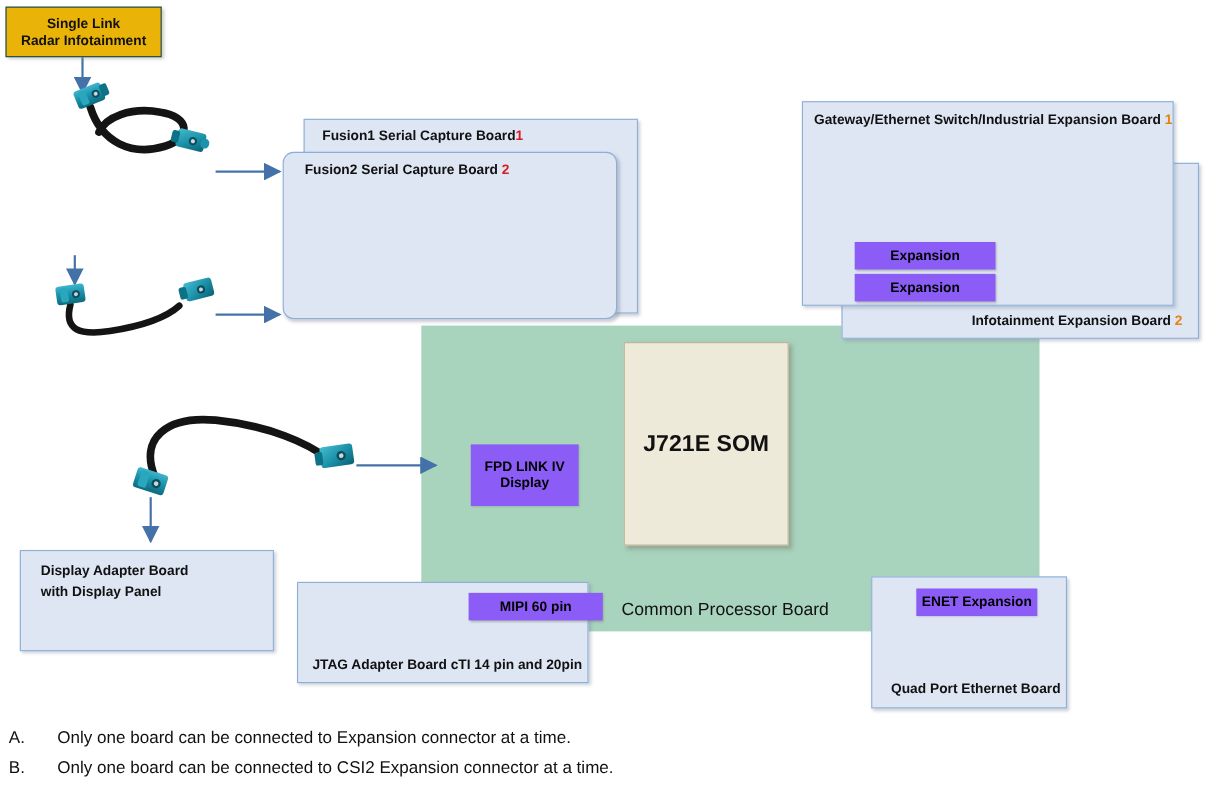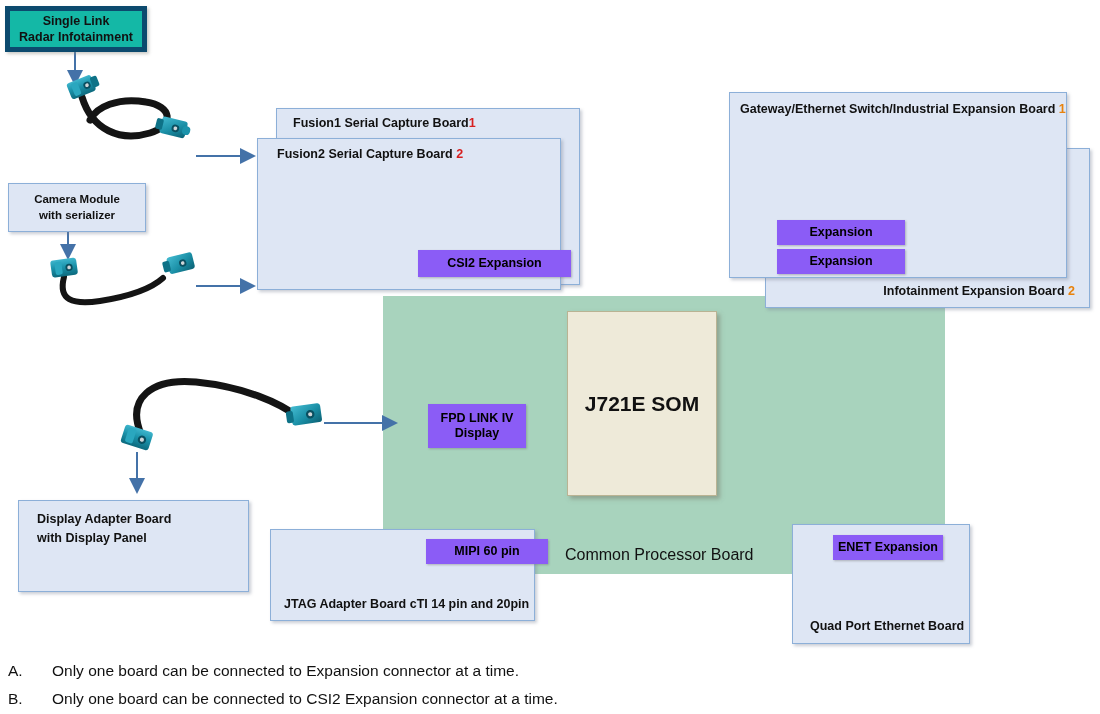--- a/index.html
+++ b/index.html
@@ -42,22 +42,22 @@
     text-align:center;
     line-height:1.2;
     box-sizing:border-box;
     box-shadow:1px 1px 2px rgba(110,110,110,.45);
     margin-left:32px;
   }
 
   
   .tanbox{
     position:absolute;
-    background:#14b8a6;
-    border:5px solid #0c4a6e;
+    background:#eab308;
+    border:1px solid #0c4a6e;
     box-sizing:border-box;
     display:flex;
     align-items:center;
     justify-content:center;
     text-align:center;
     font-weight:bold;
     color:#111;
     line-height:1.3;
     box-shadow:2px 2px 3px rgba(140,140,130,.45);
   }
@@ -212,57 +212,50 @@
     </g>
   </svg>
 
   <div class="tanbox" style="left:5px;top:6px;width:142px;height:46px;font-size:12.5px;">
     <span>
       <span>Single Link</span><br>
       <span>Radar Infotainment</span>
     </span>
   </div>
 
-  <div class="board" style="left:8px;top:183px;width:138px;height:49px;display:flex;align-items:center;justify-content:center;text-align:center;font-size:11.5px;font-weight:bold;color:#111;line-height:1.35;">
-    <span>
-      <span>Camera Module</span><br>
-      <span>with serializer</span>
-    </span>
-  </div>
 
   <div class="board" style="left:276px;top:108px;width:304px;height:177px;">
     <span class="title" style="left:16px;top:7px;font-size:12.5px;">
       <span>Fusion1 Serial Capture Board</span><span class="num-red">1</span>
     </span>
   </div>
 
-  <div class="board" style="left:257px;top:138px;width:304px;height:152px;">
+  <div class="board" style="left:257px;top:138px;width:304px;height:152px;border-radius:10px;">
     <span class="title" style="left:19px;top:8px;font-size:12.5px;">
       <span>Fusion2 Serial Capture Board</span> <span class="num-red">2</span>
     </span>
   </div>
 
-  <div class="chip" style="left:386px;top:250px;width:153px;height:27px;font-size:12.5px;">CSI2 Expansion</div>
 
   <div class="board" style="left:765px;top:148px;width:325px;height:160px;">
     <span class="title" style="right:14px;bottom:7px;font-size:12.5px;">
       <span>Infotainment Expansion Board</span> <span class="num-orange">2</span>
     </span>
   </div>
 
   <div class="board" style="left:729px;top:92px;width:338px;height:186px;">
     <span class="title" style="left:10px;top:9px;font-size:12.5px;">
       <span>Gateway/Ethernet Switch/Industrial Expansion Board</span> <span class="num-orange">1</span>
     </span>
   </div>
 
   <div class="chip" style="left:745px;top:220px;width:128px;height:25px;font-size:12.5px;">Expansion</div>
   <div class="chip" style="left:745px;top:249px;width:128px;height:25px;font-size:12.5px;">Expansion</div>
 
-  <div class="chip" style="left:396px;top:404px;width:98px;height:44px;font-size:12.5px;">
+  <div class="chip" style="left:396px;top:404px;width:98px;height:56px;font-size:12.5px;">
     <span>
       <span>FPD LINK IV</span><br>
       <span>Display</span>
     </span>
   </div>
 
   <div class="board" style="left:18px;top:500px;width:231px;height:92px;">
     <span class="title" style="left:18px;top:9px;font-size:12.5px;line-height:1.5;">
       <span>Display Adapter Board</span><br>
       <span>with Display Panel</span>

